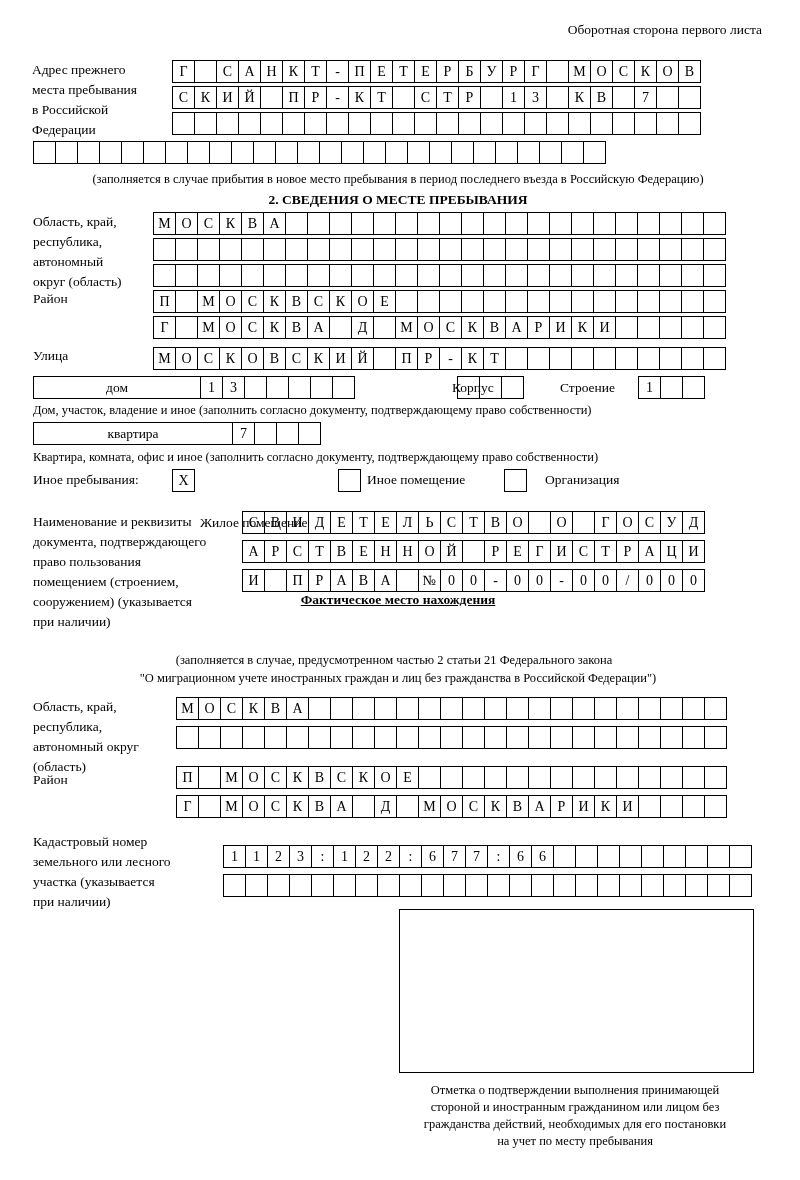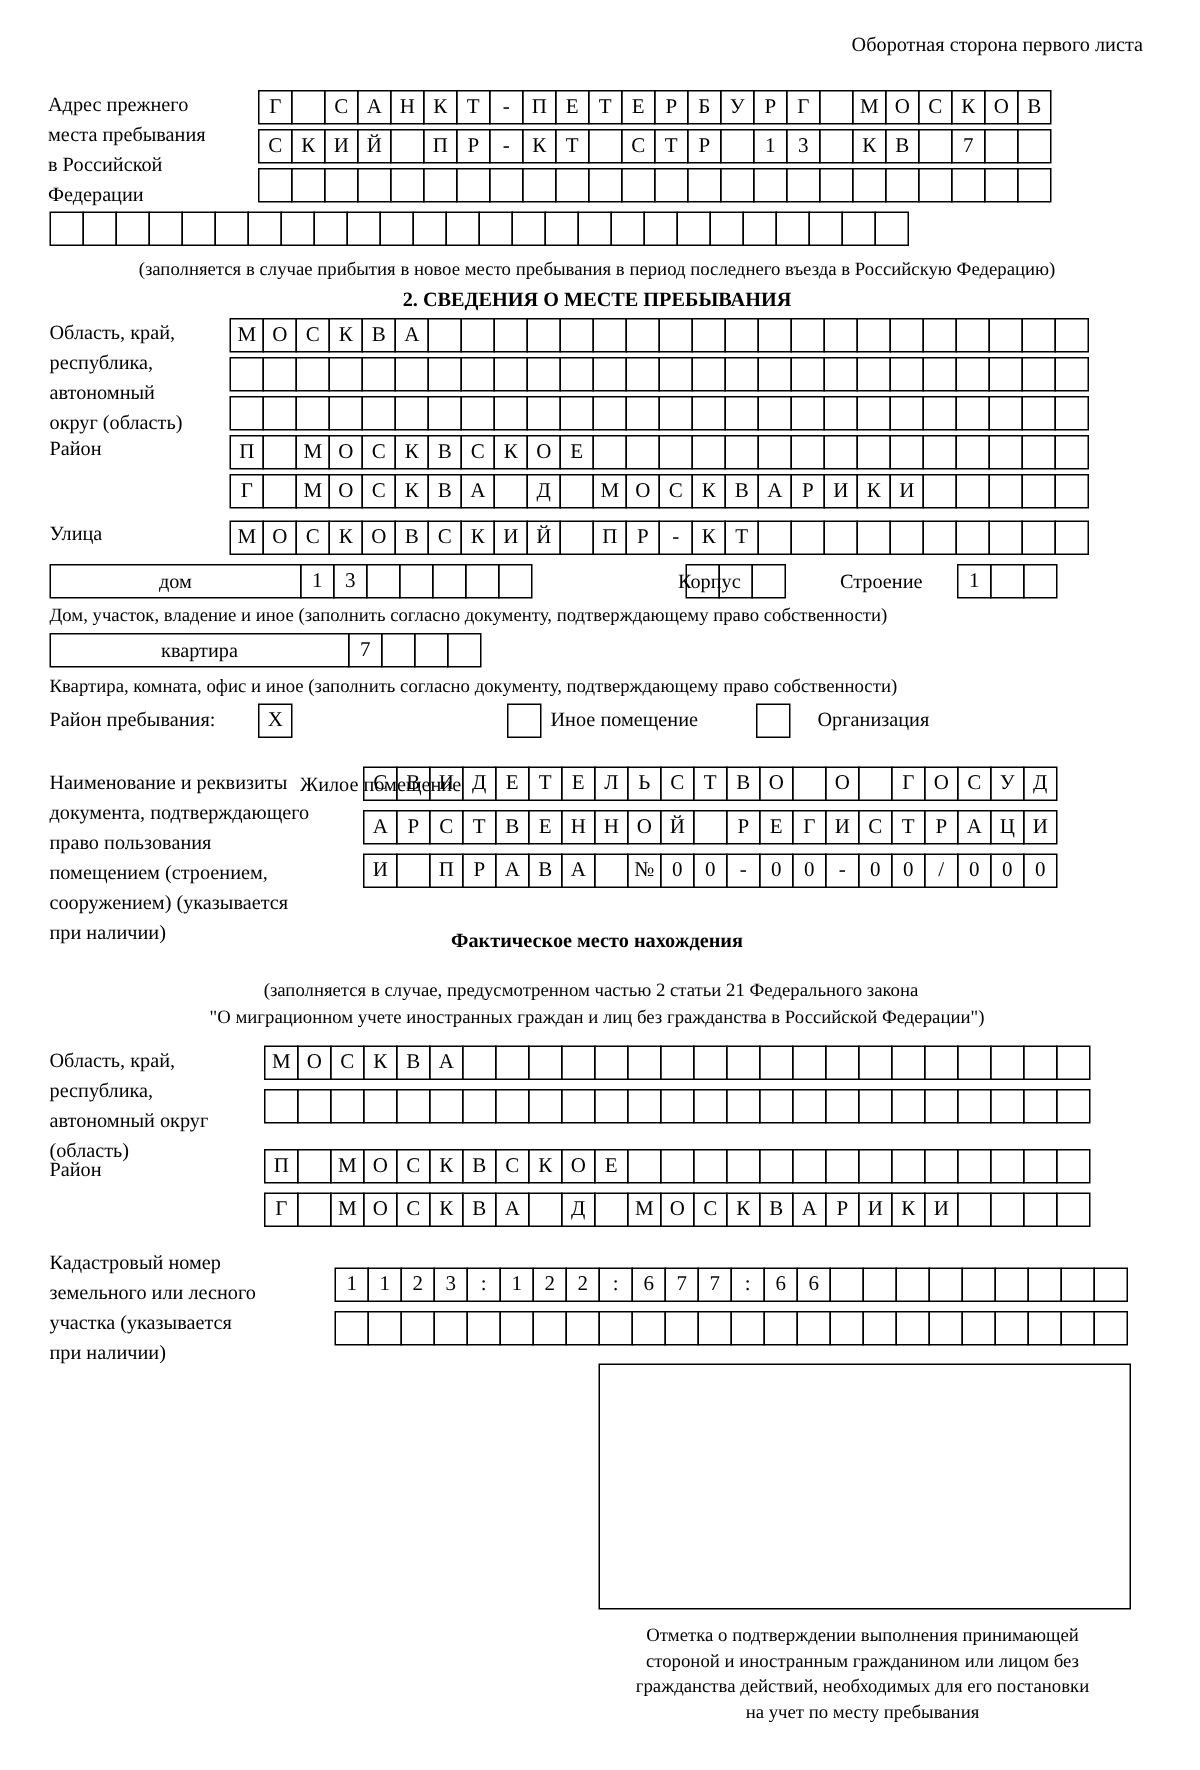--- a/index.html
+++ b/index.html
@@ -421,21 +421,21 @@
 
   <div class="abs wbox" style="top:422px; left:33px; width:200px;">квартира</div>
   <div class="abs cells" style="top:422px; left:232px;">
     <div class="cell">7</div>
     <div class="cell"></div>
     <div class="cell"></div>
     <div class="cell"></div>
   </div>
   <div class="abs lbl-sm" style="top:448px; left:33px; width:730px;">Квартира, комната, офис и иное (заполнить согласно документу, подтверждающему право собственности)</div>
 
-  <div class="abs inline-lbl" style="top:468px; left:33px;">Район пребывания:</div>
+  <div class="abs inline-lbl" style="top:468px; left:33px;">Иное пребывания:</div>
   <div class="abs cell tick" style="top:469px; left:172px;">X</div>
   <div class="abs inline-lbl" style="top:468px; left:200px;margin-top:43px;">Жилое помещение</div>
   <div class="abs cell" style="top:469px; left:338px;"></div>
   <div class="abs inline-lbl" style="top:468px; left:367px;">Иное помещение</div>
   <div class="abs cell" style="top:469px; left:504px;"></div>
   <div class="abs inline-lbl" style="top:468px; left:545px;">Организация</div>
 
   <div class="abs lbl" style="top:512px; left:33px; width:210px;">Наименование и реквизиты
 документа, подтверждающего
 право пользования
@@ -508,21 +508,21 @@
     <div class="cell">0</div>
     <div class="cell">-</div>
     <div class="cell">0</div>
     <div class="cell">0</div>
     <div class="cell">/</div>
     <div class="cell">0</div>
     <div class="cell">0</div>
     <div class="cell">0</div>
   </div>
 
-  <div class="abs sect-title" style="top:619px; left:33px; width:730px;">Фактическое место нахождения</div>
+  <div class="abs sect-title" style="top:592px; left:33px; width:730px;text-decoration:underline;">Фактическое место нахождения</div>
   <div class="abs small-note" style="top:652px; left:29px; width:730px;">(заполняется в случае, предусмотренном частью 2 статьи 21 Федерального закона</div>
   <div class="abs small-note" style="top:670px; left:33px; width:730px;">"О миграционном учете иностранных граждан и лиц без гражданства в Российской Федерации")</div>
 
   <div class="abs lbl" style="top:697px; left:33px; width:150px;">Область, край,
 республика,
 автономный округ
 (область)</div>
 
   <div class="abs cells" style="top:697px; left:176px;">
     <div class="cell">М</div>

